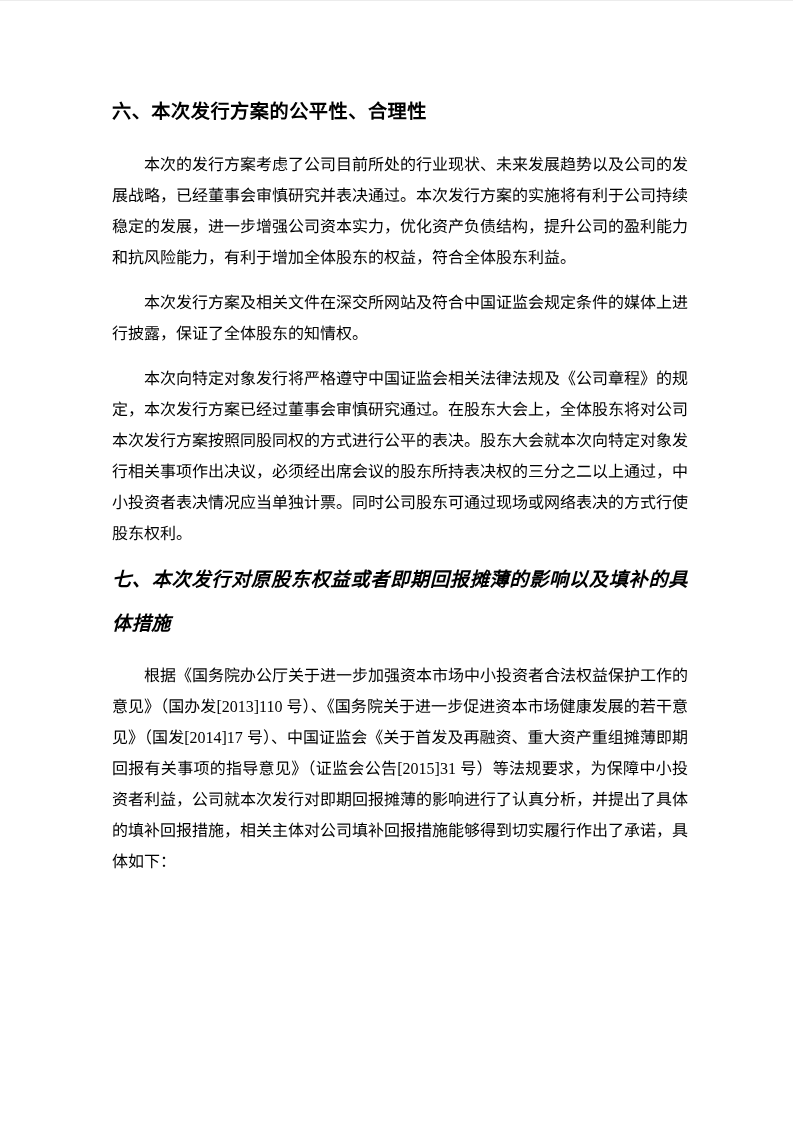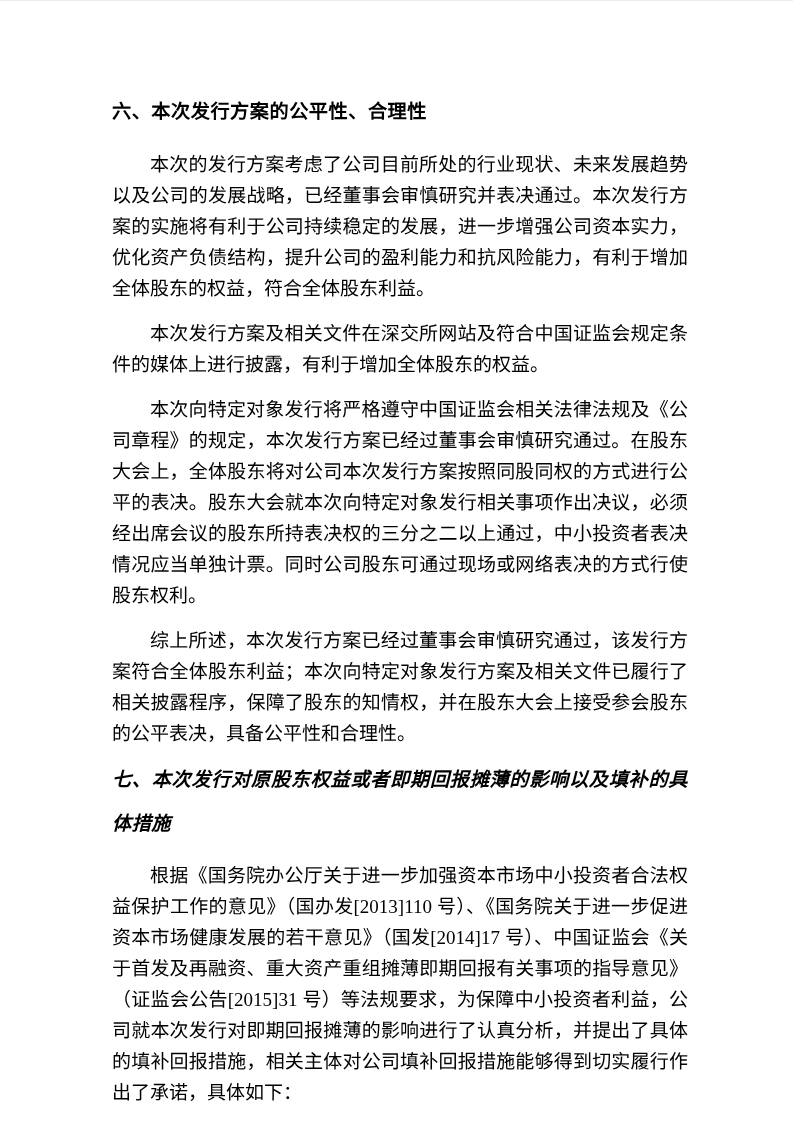--- a/index.html
+++ b/index.html
@@ -30,43 +30,42 @@
     margin: 0 0 22px 0;
     text-align: justify;
     letter-spacing: 0.5px;
   }
   .section-heading.multiline {
     line-height: 44px;
     margin: 0 0 10px 0;
     font-style: italic;
   }
   .body-paragraph {
-    font-size: 19px;
+    font-size: 16px;
     line-height: 31px;
     margin: 14px 0 9px 0;
     text-align: justify;
     text-indent: 2em;
     word-break: break-all;
   }
 </style>
 </head>
 <body>
 
 <div class="page">
 
   <section>
     <h1 class="section-heading">六、本次发行方案的公平性、合理性</h1>
 
     <p class="body-paragraph">本次的发行方案考虑了公司目前所处的行业现状、未来发展趋势以及公司的发展战略，已经董事会审慎研究并表决通过。本次发行方案的实施将有利于公司持续稳定的发展，进一步增强公司资本实力，优化资产负债结构，提升公司的盈利能力和抗风险能力，有利于增加全体股东的权益，符合全体股东利益。</p>
 
-    <p class="body-paragraph">本次发行方案及相关文件在深交所网站及符合中国证监会规定条件的媒体上进行披露，有利于增加全体股东的权益。</p>
+    <p class="body-paragraph">本次发行方案及相关文件在深交所网站及符合中国证监会规定条件的媒体上进行披露，保证了全体股东的知情权。</p>
 
     <p class="body-paragraph">本次向特定对象发行将严格遵守中国证监会相关法律法规及《公司章程》的规定，本次发行方案已经过董事会审慎研究通过。在股东大会上，全体股东将对公司本次发行方案按照同股同权的方式进行公平的表决。股东大会就本次向特定对象发行相关事项作出决议，必须经出席会议的股东所持表决权的三分之二以上通过，中小投资者表决情况应当单独计票。同时公司股东可通过现场或网络表决的方式行使股东权利。</p>
 
-    <p class="body-paragraph">综上所述，本次发行方案已经过董事会审慎研究通过，该发行方案符合全体股东利益；本次向特定对象发行方案及相关文件已履行了相关披露程序，保障了股东的知情权，并在股东大会上接受参会股东的公平表决，具备公平性和合理性。</p>
   </section>
 
   <section>
     <h1 class="section-heading multiline">七、本次发行对原股东权益或者即期回报摊薄的影响以及填补的具体措施</h1>
 
     <p class="body-paragraph">根据《国务院办公厅关于进一步加强资本市场中小投资者合法权益保护工作的意见》（国办发[2013]110 号）、《国务院关于进一步促进资本市场健康发展的若干意见》（国发[2014]17 号）、中国证监会《关于首发及再融资、重大资产重组摊薄即期回报有关事项的指导意见》（证监会公告[2015]31 号）等法规要求，为保障中小投资者利益，公司就本次发行对即期回报摊薄的影响进行了认真分析，并提出了具体的填补回报措施，相关主体对公司填补回报措施能够得到切实履行作出了承诺，具体如下：</p>
   </section>
 
 </div>
 

